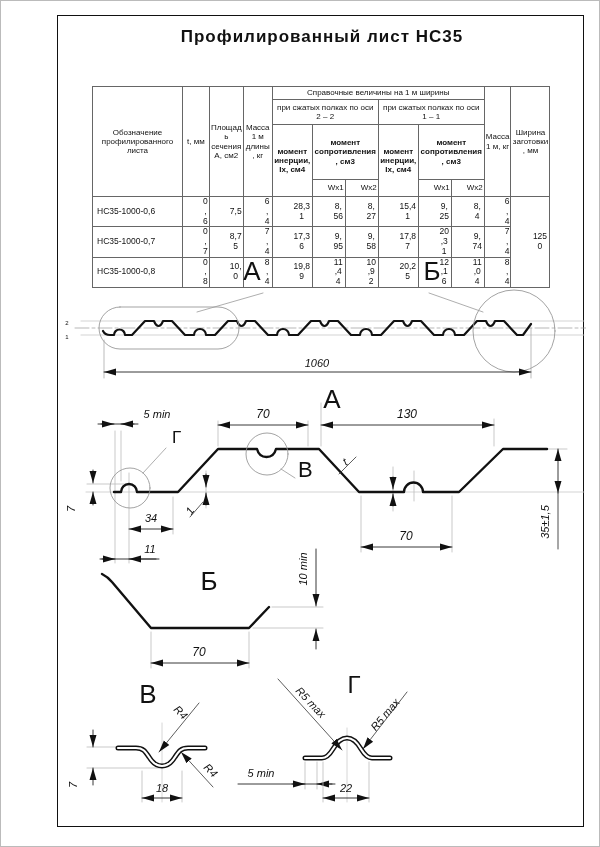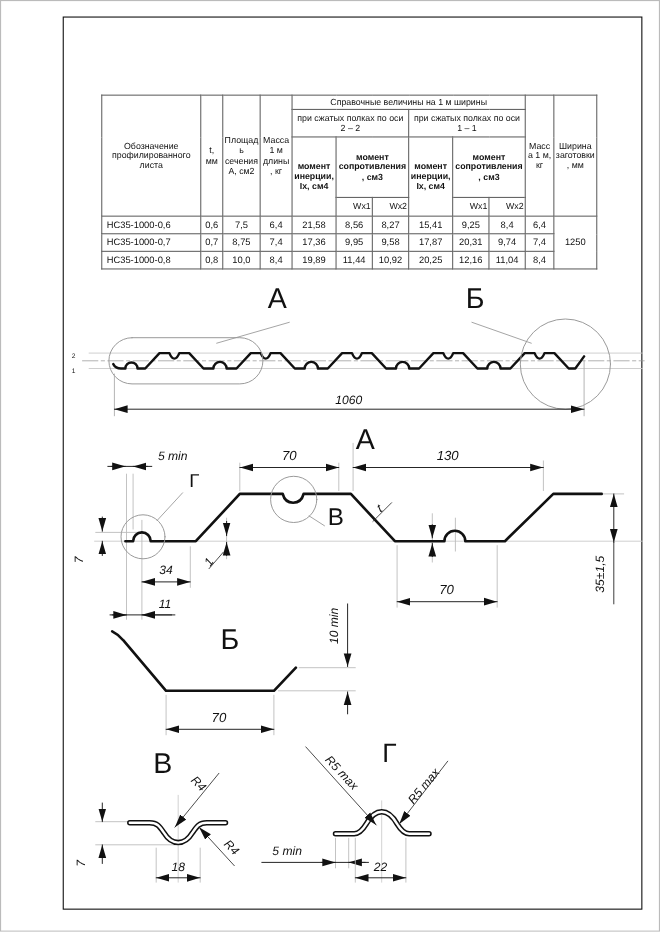--- a/index.html
+++ b/index.html
@@ -8,33 +8,34 @@
   .frame{position:absolute;left:56px;top:14px;width:527px;height:812px;border:1.7px solid #111;box-sizing:border-box;}
   .title{position:absolute;left:57px;top:26px;width:528px;text-align:center;font-size:17px;font-weight:bold;
          letter-spacing:1px;margin:0;}
   table.spec{position:absolute;left:91px;top:85px;border-collapse:collapse;table-layout:fixed;}
   table.spec th,table.spec td{border:1px solid #666;font-weight:normal;text-align:center;vertical-align:middle;
          padding:0 1px;font-size:8px;line-height:1.15;overflow-wrap:anywhere;}
   table.spec thead tr:nth-child(1) th{height:12px;}
   table.spec thead tr:nth-child(2) th{height:24px;}
   table.spec thead tr:nth-child(3) th{height:54px;font-weight:bold;}
   table.spec thead tr:nth-child(4) th{height:16px;text-align:right;}
-  table.spec tbody td{height:15px;font-size:8.5px;}
+  table.spec tbody td{height:15px;font-size:8.5px;padding-left:20px;}
   table.spec tbody td:first-child{text-align:left;padding-left:4px;}
   svg text{fill:#111;font-family:"Liberation Sans",sans-serif;}
   svg .dim{font-style:italic;font-size:11px;}
   svg .dimL{font-style:italic;font-size:12px;}
   svg .big{font-size:26px;}
   svg .mid{font-size:17px;}
 </style>
 </head>
 <body>
 
 <div class="sheet">
   <div class="frame"></div>
+  <h1 class="title">Профилированный лист НС35</h1>
 
   <table class="spec">
     <colgroup>
       <col style="width:90px">
         <col style="width:20px">
         <col style="width:34px">
         <col style="width:29px">
       <col style="width:40px">
         <col style="width:33px">
         <col style="width:33px">
@@ -70,21 +71,21 @@
         <th>Wx1</th>
         <th>Wx2</th>
       </tr>
     </thead>
     <tbody>
         <tr>
           <td>НС35-1000-0,6</td>
           <td>0,6</td>
           <td>7,5</td>
           <td>6,4</td>
-          <td>21,58</td>
+          <td>28,31</td>
           <td>8,56</td>
           <td>8,27</td>
           <td>15,41</td>
           <td>9,25</td>
           <td>8,4</td>
           <td>6,4</td>
           <td rowspan="3">1250</td>
         </tr>
         <tr>
           <td>НС35-1000-0,7</td>

